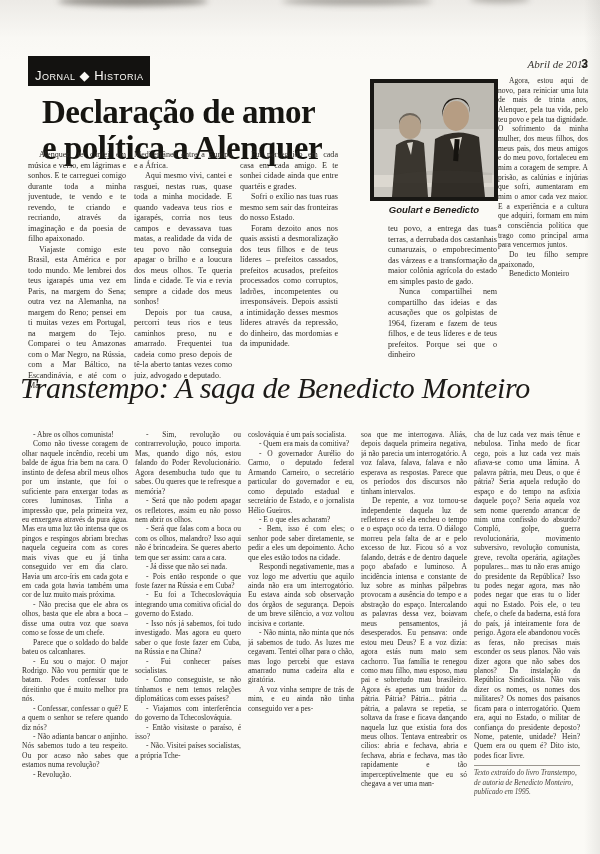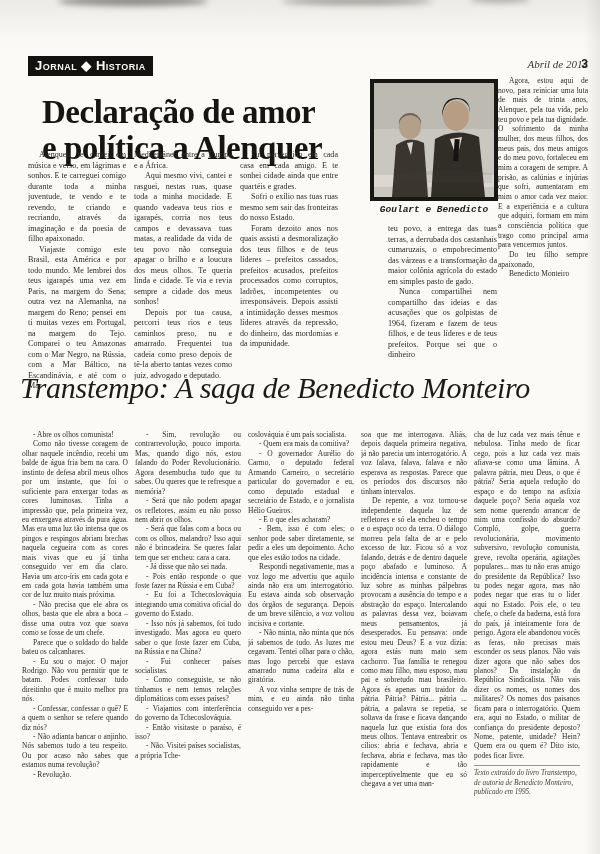--- a/index.html
+++ b/index.html
@@ -16,42 +16,42 @@
   .edge-shade{position:absolute;top:0;right:0;width:16px;height:100%;
     background:linear-gradient(90deg,rgba(0,0,0,0),rgba(90,88,84,.10));}
   .top-smudge{position:absolute;background:#5a564f;filter:blur(3px);border-radius:50%;opacity:.65;}
   .s1{left:58px;top:-4px;width:150px;height:10px;}
   .s2{left:282px;top:-3px;width:150px;height:8px;opacity:.5;}
   .s3{left:470px;top:-5px;width:60px;height:8px;opacity:.4;}
 
   .hdr{position:absolute;left:28px;right:12px;top:56px;height:22px;}
   .logo{
     position:absolute;left:0;top:0;background:#131210;color:#fbfaf6;
-    font-family:"Liberation Sans",sans-serif;font-weight:bold;
+    font-family:"Liberation Sans",sans-serif;font-weight:normal;
     font-variant:small-caps;letter-spacing:.5px;
-    font-size:13px;line-height:17px;padding:1px 7px 2px 7px;
+    font-size:13px;line-height:17px;padding:11px 7px 2px 7px;
   }
   .date{position:absolute;left:0;right:0;top:2px;text-align:right;
     font-style:italic;font-size:11px;color:#3a3733;}
   .pnum{position:absolute;right:0;top:1px;font-weight:bold;font-size:12px;
     font-family:"Liberation Sans",sans-serif;color:#23211e;}
 
   .h1{
     position:absolute;left:28px;top:80px;width:342px;margin:14px;
     font-size:33px;line-height:36px;font-weight:bold;color:#161511;
     letter-spacing:-.5px;
   }
   .photo-fig{position:absolute;left:370px;top:79px;width:128px;margin:0;}
   .photo-frame{
     width:120px;height:114px;border:4px solid #181714;background:#c9c6bf;overflow:hidden;
   }
   .photo-frame svg{display:block;}
   .photo-cap{
     margin-top:3px;text-align:center;font-style:italic;font-weight:bold;
-    font-size:9.5px;color:#23211e;font-family:Liberation Mono, monospace;
+    font-size:9.5px;color:#23211e;font-family:Liberation Sans, sans-serif;
   }
 
   .col{position:absolute;overflow:hidden;}
   .col p{margin:0;text-align:justify;}
   .col p.ind{text-indent:11px;}
   .a1{font-size:8.1px;line-height:1.3;}
   .a1c1{left:28px;top:150px;width:98px;height:248px;}
   .a1c2{left:134px;top:150px;width:98px;height:248px;}
   .a1c3{left:240px;top:150px;width:98px;height:248px;}
   .a1c4{left:388px;top:224px;width:109px;height:174px;}
@@ -149,21 +149,21 @@
       <p class="ind">- Não precisa que ele abra os olhos, basta que ele abra a boca – disse uma outra voz que soava como se fosse de um chefe.</p>
       <p class="ind">Parece que o soldado do balde bateu os calcanhares.</p>
       <p class="ind">- Eu sou o major. O major Rodrigo. Não vou permitir que te batam. Podes confessar tudo direitinho que é muito melhor pra nós.</p>
       <p class="ind">- Confessar, confessar o quê? E a quem o senhor se refere quando diz nós?</p>
       <p class="ind">- Não adianta bancar o anjinho. Nós sabemos tudo a teu respeito. Ou por acaso não sabes que estamos numa revolução?</p>
       <p class="ind">- Revolução.</p>
     </div>
   <div class="col a2 a2c2">
       <p class="ind">- Sim, revolução ou contrarrevolução, pouco importa. Mas, quando digo nós, estou falando do Poder Revolucionário. Agora desembucha tudo que tu sabes. Ou queres que te refresque a memória?</p>
       <p class="ind">- Será que não podem apagar os refletores, assim eu não posso nem abrir os olhos.</p>
-      <p class="ind">- Será que falas com a boca ou com os olhos, malandro? Isso aqui não é brincadeira. Se queres falar tem que ser encheu: cara a cara.</p>
+      <p class="ind">- Será que falas com a boca ou com os olhos, malandro? Isso aqui não é brincadeira. Se queres aberto tem que ser assim: cara a cara.</p>
       <p class="ind">- Já disse que não sei nada.</p>
       <p class="ind">- Pois então responde o que foste fazer na Rússia e em Cuba?</p>
       <p class="ind">- Eu foi a Tchecoslováquia integrando uma comitiva oficial do governo do Estado.</p>
       <p class="ind">- Isso nós já sabemos, foi tudo investigado. Mas agora eu quero saber o que foste fazer em Cuba, na Rússia e na China?</p>
       <p class="ind">- Fui conhecer países socialistas.</p>
       <p class="ind">- Como conseguiste, se não tínhamos e nem temos relações diplomáticas com esses países?</p>
       <p class="ind">- Viajamos com interferência do governo da Tchecoslováquia.</p>
       <p class="ind">- Então visitaste o paraíso, é isso?</p>
       <p class="ind">- Não. Visitei países socialistas, a própria Tche-</p>
     </div>

